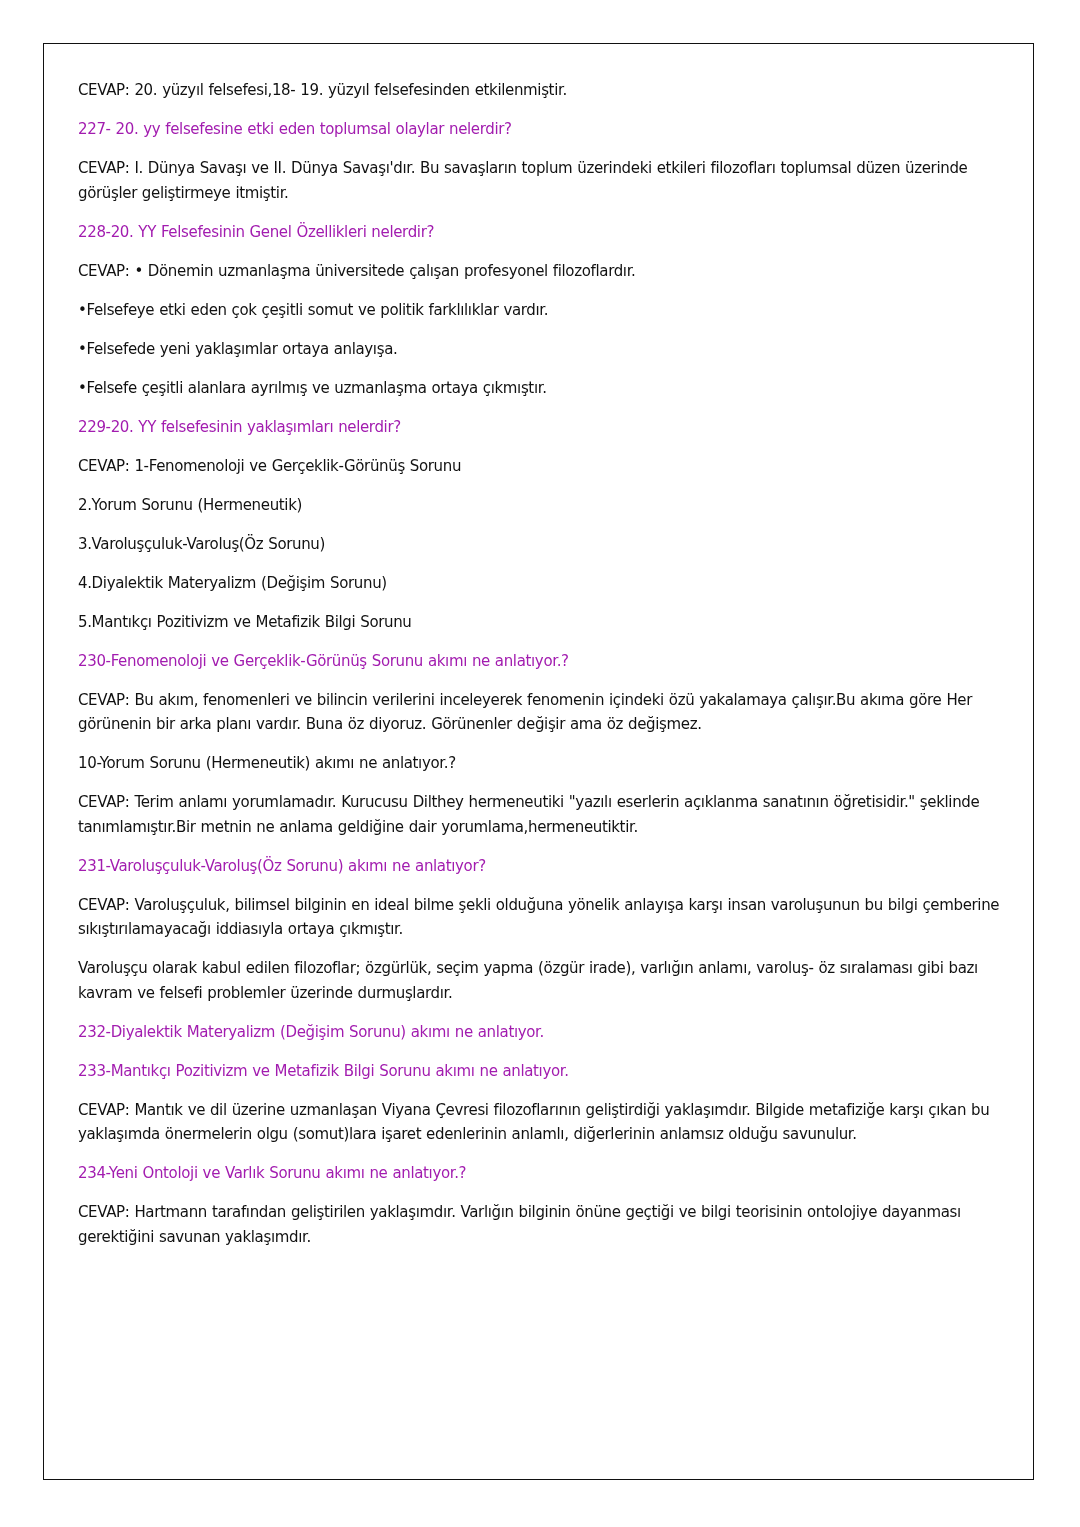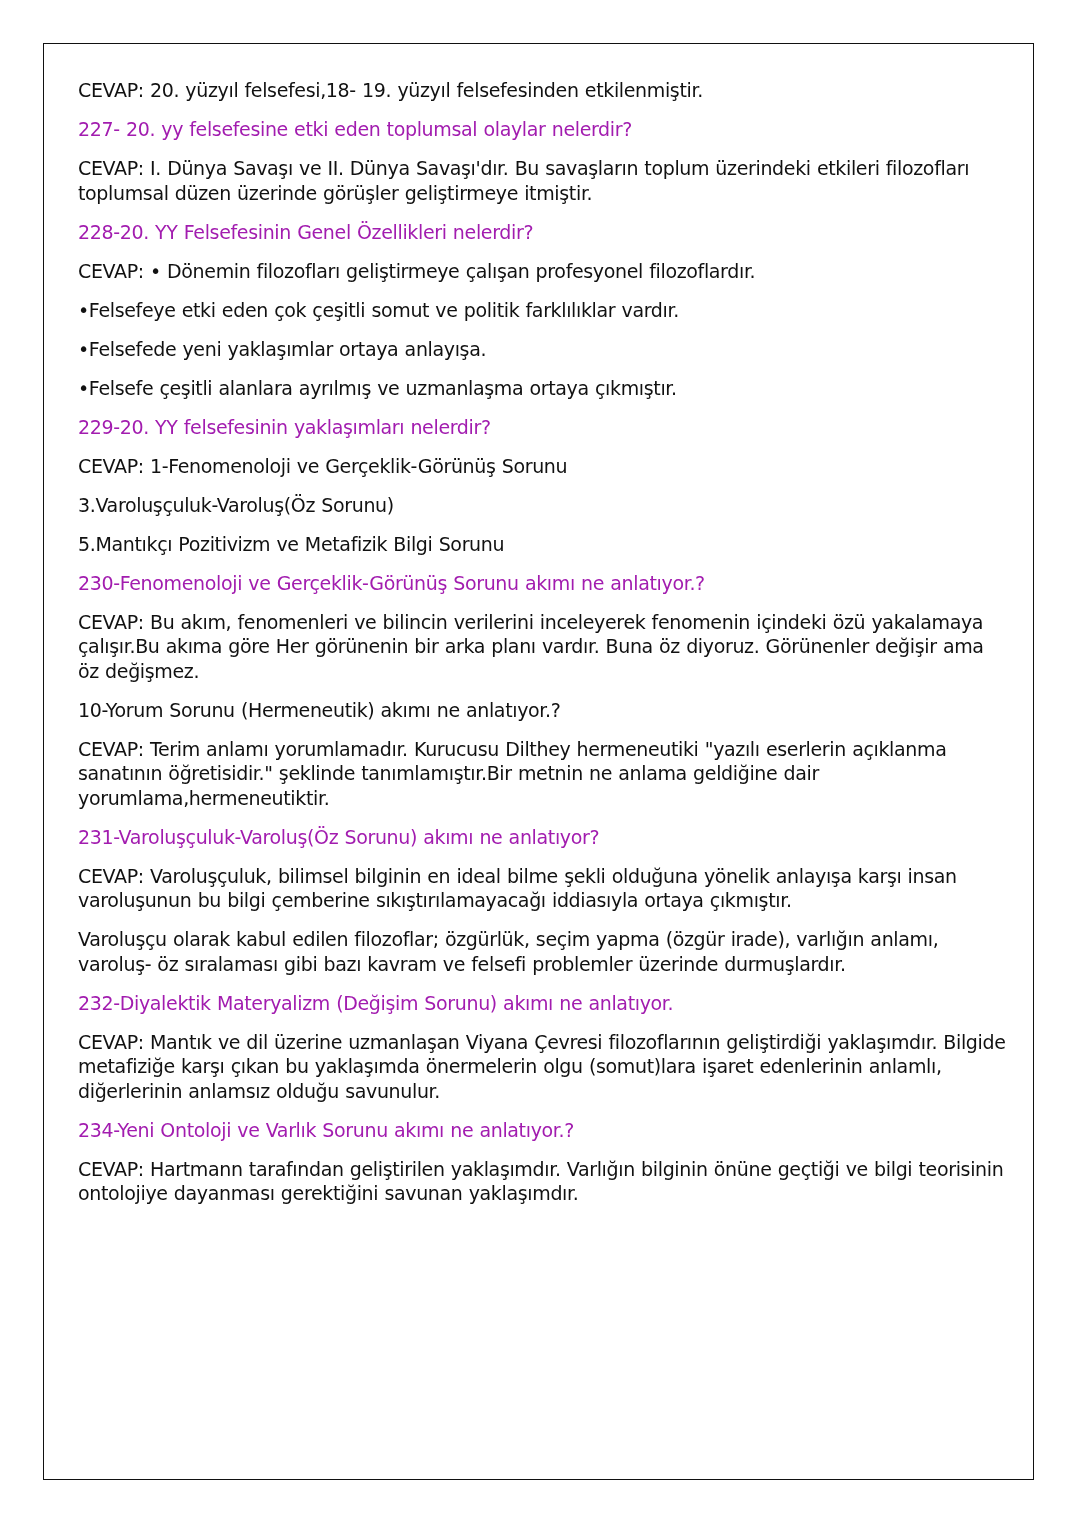--- a/index.html
+++ b/index.html
@@ -23,21 +23,21 @@
       border: 1.5px solid #111;
       box-sizing: border-box;
     }
     .content {
       position: absolute;
       left: 78px;
       top: 78px;
       width: 930px;
     }
     .line {
-      font-size: 19px;
+      font-size: 15px;
       line-height: 24.5px;
       color: #111;
       margin: 0 0 14.5px 0;
       letter-spacing: -0.35px;
       word-spacing: 0.5px;
       white-space: normal;
     }
     .line.q {
       color: #a21caf;
     }
@@ -45,32 +45,35 @@
 </head>
 <body>
 
 <div class="page-frame"></div>
 
 <div class="content">
   <p class="line">CEVAP: 20. yüzyıl felsefesi,18- 19. yüzyıl felsefesinden etkilenmiştir.</p>
   <p class="line q">227- 20. yy felsefesine etki eden toplumsal olaylar nelerdir?</p>
   <p class="line">CEVAP: I. Dünya Savaşı ve II. Dünya Savaşı'dır. Bu savaşların toplum üzerindeki etkileri filozofları toplumsal düzen üzerinde görüşler geliştirmeye itmiştir.</p>
   <p class="line q">228-20. YY Felsefesinin Genel Özellikleri nelerdir?</p>
-  <p class="line">CEVAP: • Dönemin filozofları geliştirmeye çalışan profesyonel filozoflardır.</p>
+  <p class="line">CEVAP: • Dönemin uzmanlaşma üniversitede çalışan profesyonel filozoflardır.</p>
   <p class="line">•Felsefeye etki eden çok çeşitli somut ve politik farklılıklar vardır.</p>
   <p class="line">•Felsefede yeni yaklaşımlar ortaya anlayışa.</p>
   <p class="line">•Felsefe çeşitli alanlara ayrılmış ve uzmanlaşma ortaya çıkmıştır.</p>
   <p class="line q">229-20. YY felsefesinin yaklaşımları nelerdir?</p>
   <p class="line">CEVAP: 1-Fenomenoloji ve Gerçeklik-Görünüş Sorunu</p>
+  <p class="line">2.Yorum Sorunu (Hermeneutik)</p>
   <p class="line">3.Varoluşçuluk-Varoluş(Öz Sorunu)</p>
+  <p class="line">4.Diyalektik Materyalizm (Değişim Sorunu)</p>
   <p class="line">5.Mantıkçı Pozitivizm ve Metafizik Bilgi Sorunu</p>
   <p class="line q">230-Fenomenoloji ve Gerçeklik-Görünüş Sorunu akımı ne anlatıyor.?</p>
   <p class="line">CEVAP: Bu akım, fenomenleri ve bilincin verilerini inceleyerek fenomenin içindeki özü yakalamaya çalışır.Bu akıma göre Her görünenin bir arka planı vardır. Buna öz diyoruz. Görünenler değişir ama öz değişmez.</p>
   <p class="line">10-Yorum Sorunu (Hermeneutik) akımı ne anlatıyor.?</p>
   <p class="line">CEVAP: Terim anlamı yorumlamadır. Kurucusu Dilthey hermeneutiki "yazılı eserlerin açıklanma sanatının öğretisidir." şeklinde tanımlamıştır.Bir metnin ne anlama geldiğine dair yorumlama,hermeneutiktir.</p>
   <p class="line q">231-Varoluşçuluk-Varoluş(Öz Sorunu) akımı ne anlatıyor?</p>
   <p class="line">CEVAP: Varoluşçuluk, bilimsel bilginin en ideal bilme şekli olduğuna yönelik anlayışa karşı insan varoluşunun bu bilgi çemberine sıkıştırılamayacağı iddiasıyla ortaya çıkmıştır.</p>
   <p class="line">Varoluşçu olarak kabul edilen filozoflar; özgürlük, seçim yapma (özgür irade), varlığın anlamı, varoluş- öz sıralaması gibi bazı kavram ve felsefi problemler üzerinde durmuşlardır.</p>
   <p class="line q">232-Diyalektik Materyalizm (Değişim Sorunu) akımı ne anlatıyor.</p>
+  <p class="line q">233-Mantıkçı Pozitivizm ve Metafizik Bilgi Sorunu akımı ne anlatıyor.</p>
   <p class="line">CEVAP: Mantık ve dil üzerine uzmanlaşan Viyana Çevresi filozoflarının geliştirdiği yaklaşımdır. Bilgide metafiziğe karşı çıkan bu yaklaşımda önermelerin olgu (somut)lara işaret edenlerinin anlamlı, diğerlerinin anlamsız olduğu savunulur.</p>
   <p class="line q">234-Yeni Ontoloji ve Varlık Sorunu akımı ne anlatıyor.?</p>
   <p class="line">CEVAP: Hartmann tarafından geliştirilen yaklaşımdır. Varlığın bilginin önüne geçtiği ve bilgi teorisinin ontolojiye dayanması gerektiğini savunan yaklaşımdır.</p>
 </div>
 
 </body></html>

